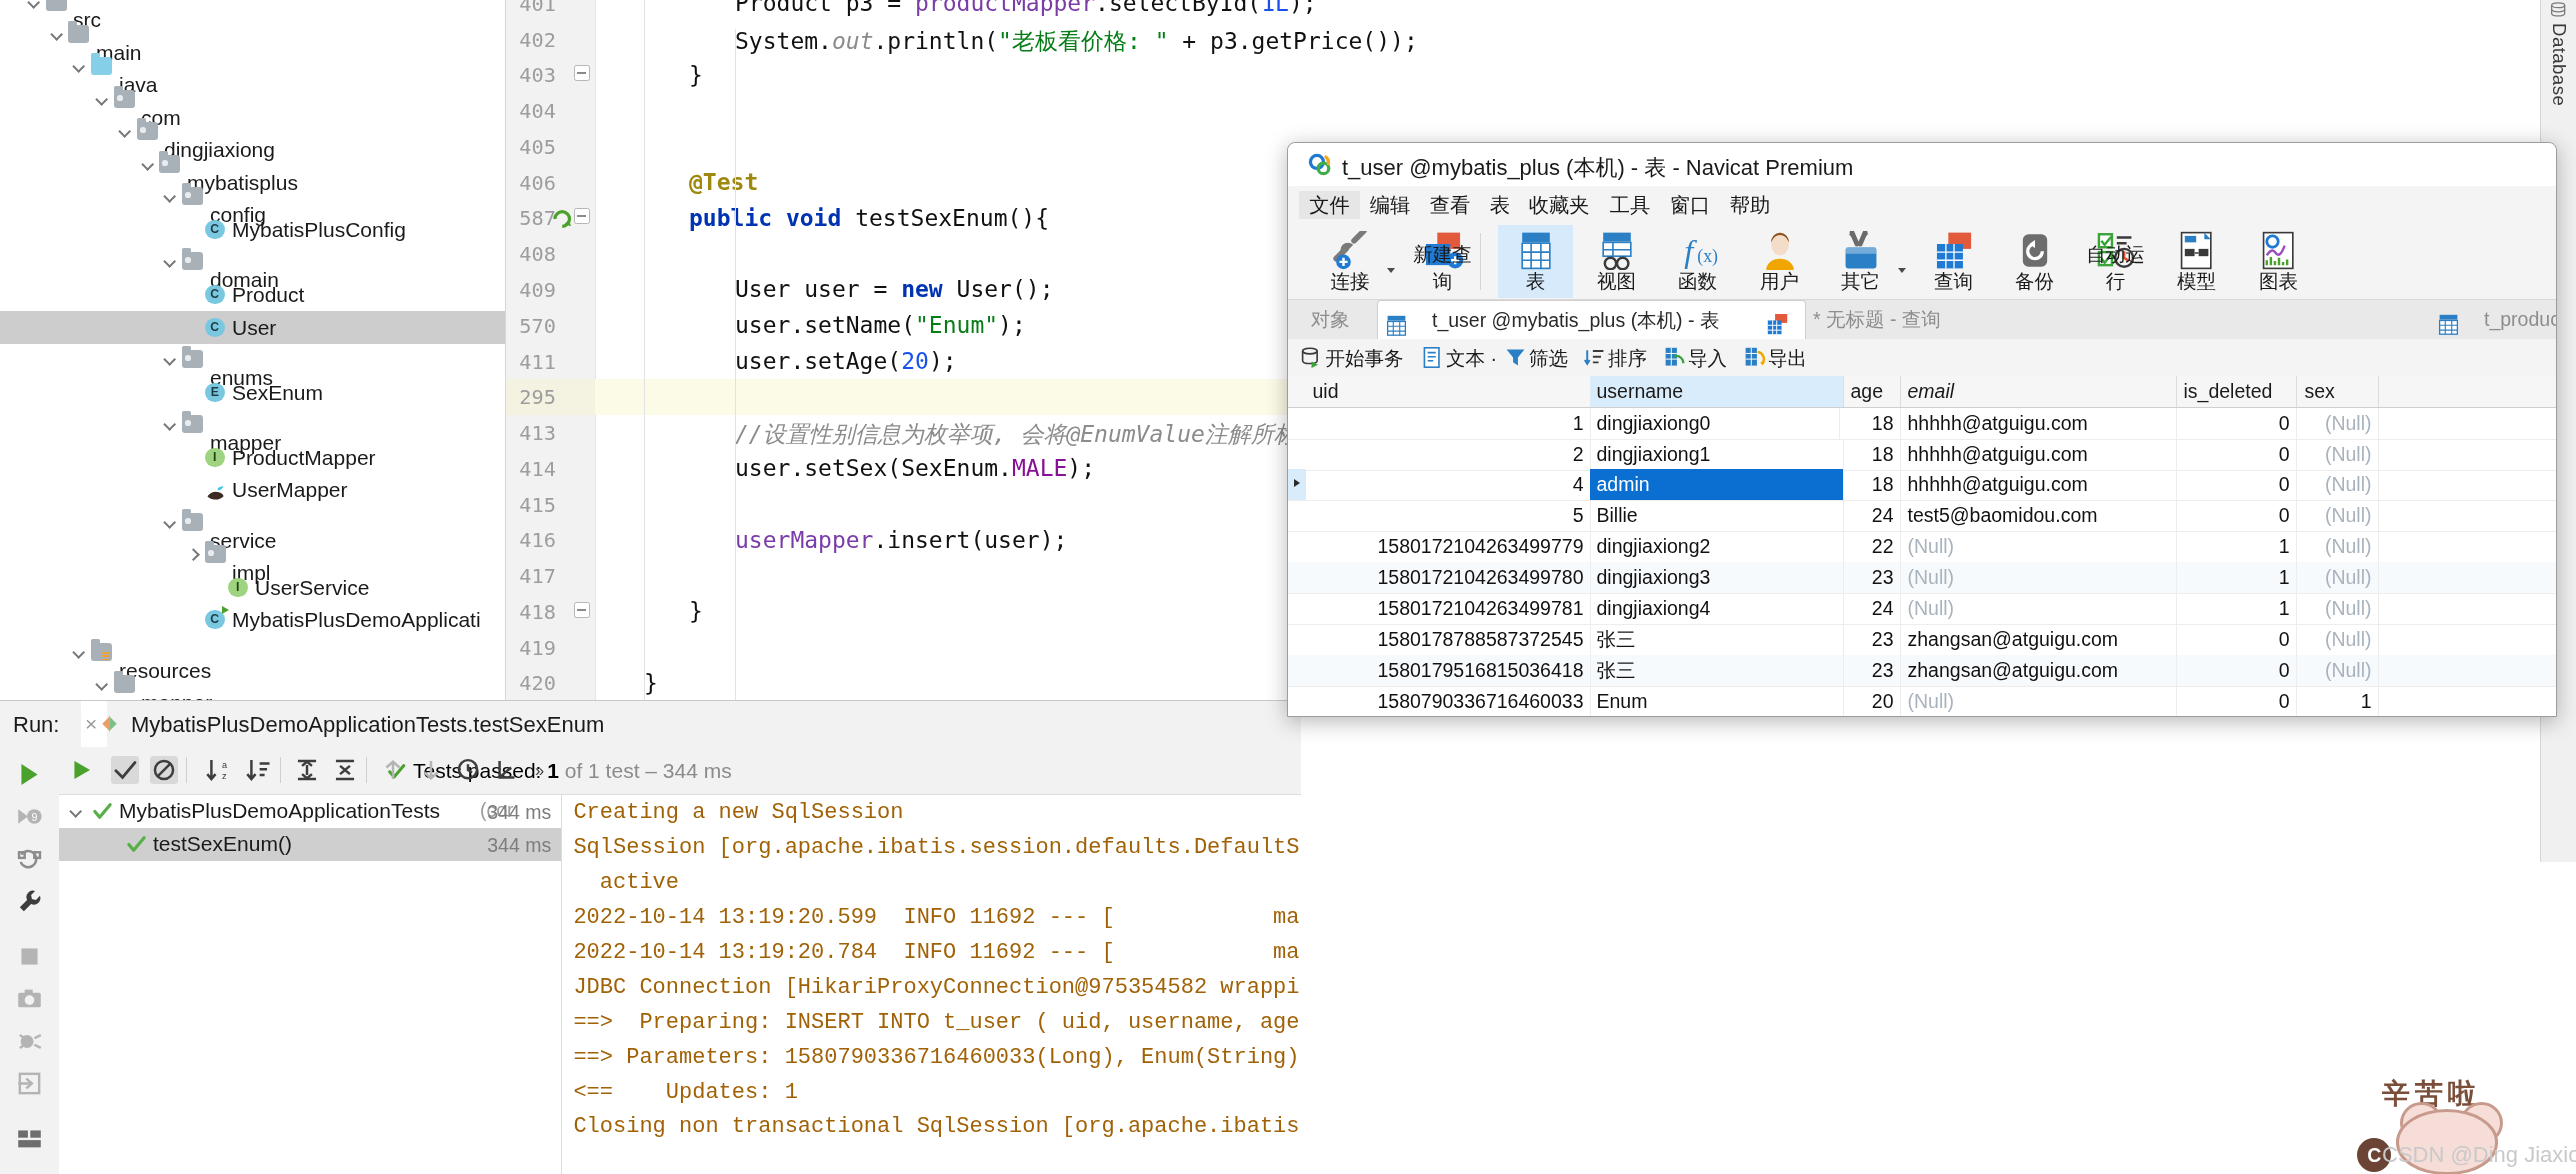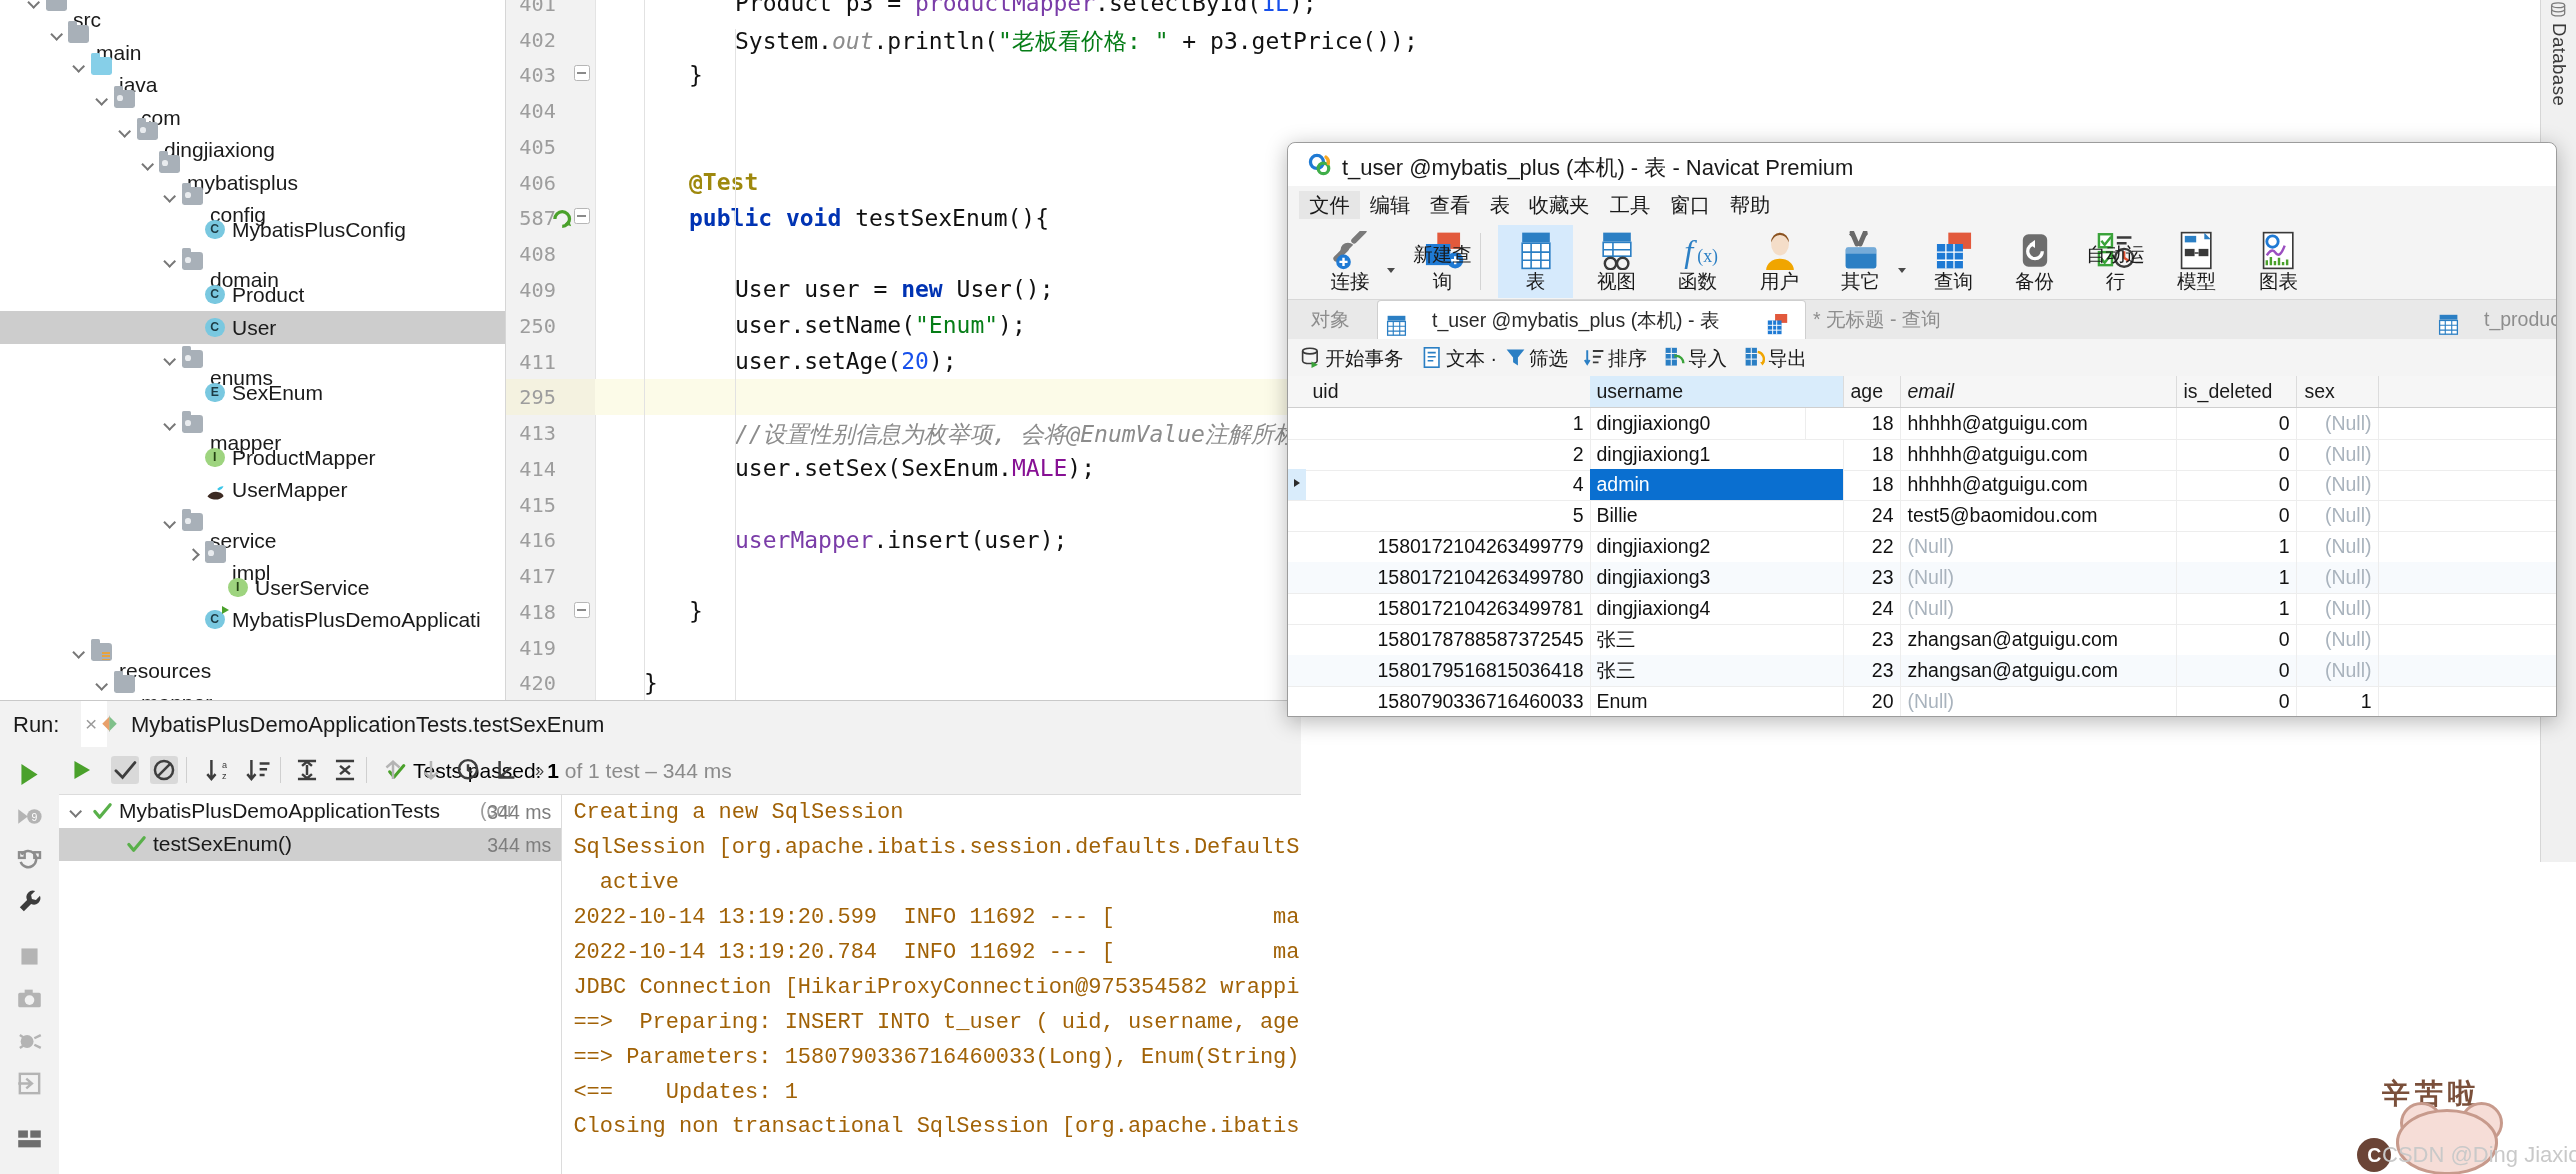--- a/index.html
+++ b/index.html
@@ -255,21 +255,21 @@
     <div id="gutter">
         <div class="lnum" style="top: -8.1px;">401</div>
         <div class="lnum" style="top: 28px;">402</div>
         <div class="lnum" style="top: 63px;">403</div>
         <div class="lnum" style="top: 99px;">404</div>
         <div class="lnum" style="top: 135px;">405</div>
         <div class="lnum" style="top: 171px;">406</div>
         <div class="lnum" style="top: 206px;">587</div>
         <div class="lnum" style="top: 242px;">408</div>
         <div class="lnum" style="top: 278px;">409</div>
-        <div class="lnum" style="top: 314px;">250</div>
+        <div class="lnum" style="top: 314px;">570</div>
         <div class="lnum" style="top: 350px;">411</div>
         <div class="hl-line" style="top: 379px; background: rgb(244, 242, 224);"></div>
         <div class="lnum" style="top: 385px;">295</div>
         <div class="lnum" style="top: 421px;">413</div>
         <div class="lnum" style="top: 457px;">414</div>
         <div class="lnum" style="top: 493px;">415</div>
         <div class="lnum" style="top: 528px;">416</div>
         <div class="lnum" style="top: 564px;">417</div>
         <div class="lnum" style="top: 600px;">418</div>
         <div class="lnum" style="top: 636px;">419</div>
@@ -636,21 +636,21 @@
     <div id="gridhead">
         <div class="ghcell" style="left: 18px; width: 285px;">uid</div>
         <div class="ghcell hl" style="left: 302px; width: 254px;">username</div>
         <div class="ghcell" style="left: 556px; width: 57px;">age</div>
         <div class="ghcell" style="left: 613px; width: 276px; font-style: italic;">email</div>
         <div class="ghcell" style="left: 889px; width: 120px;">is_deleted</div>
         <div class="ghcell" style="left: 1010px; width: 81px;">sex</div>
       </div>
   <div class="grow" style="top: 32px;">
         <div class="gcell num" style="left: 18px; width: 285px; text-align: right;">1</div>
-        <div class="gcell" style="left: 302px; width: 216px; text-align: left;">dingjiaxiong0</div>
+        <div class="gcell" style="left: 302px; width: 250px; text-align: left;">dingjiaxiong0</div>
         <div class="gcell num" style="left: 556px; width: 57px; text-align: right;">18</div>
         <div class="gcell" style="left: 613px; width: 276px; text-align: left;">hhhhh@atguigu.com</div>
         <div class="gcell num" style="left: 889px; width: 120px; text-align: right;">0</div>
         <div class="gcell num null" style="left: 1010px; width: 81px; text-align: right;">(Null)</div>
       </div>
       <div class="grow" style="top: 63px;">
         <div class="gcell num" style="left: 18px; width: 285px; text-align: right;">2</div>
         <div class="gcell" style="left: 302px; width: 254px; text-align: left;">dingjiaxiong1</div>
         <div class="gcell num" style="left: 556px; width: 57px; text-align: right;">18</div>
         <div class="gcell" style="left: 613px; width: 276px; text-align: left;">hhhhh@atguigu.com</div>

